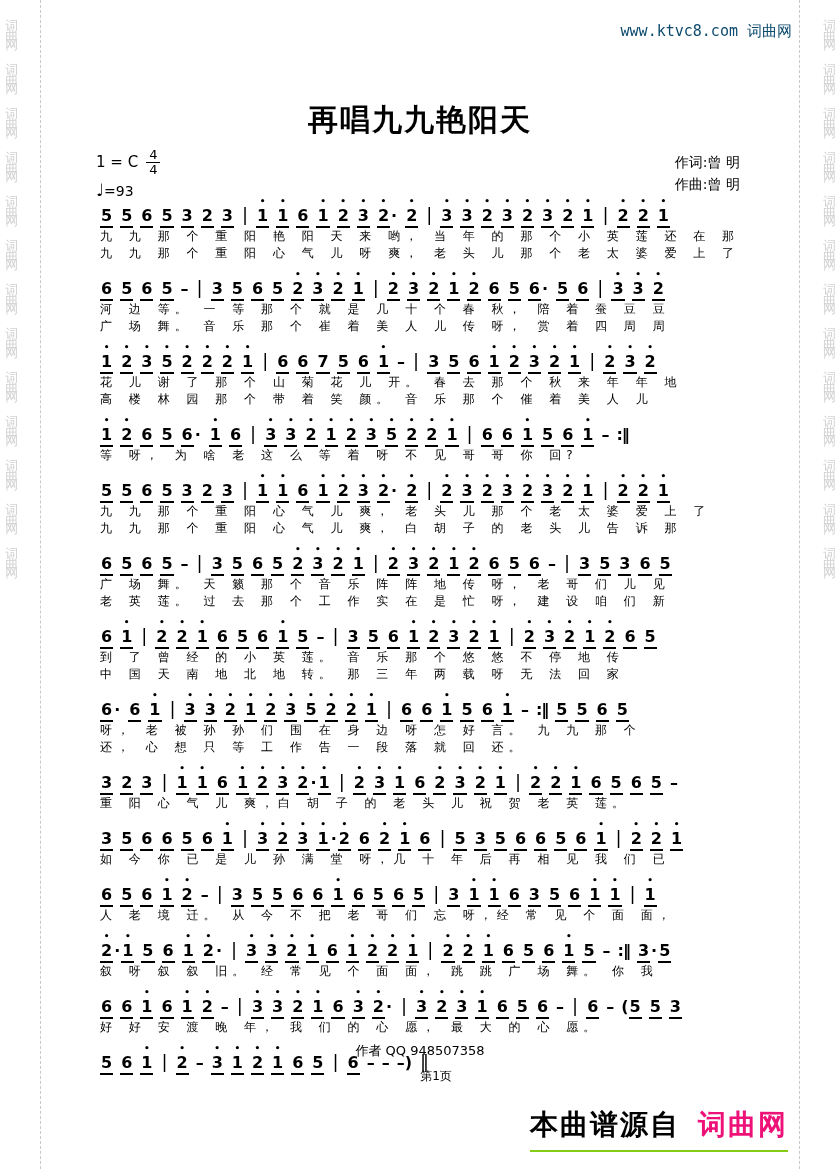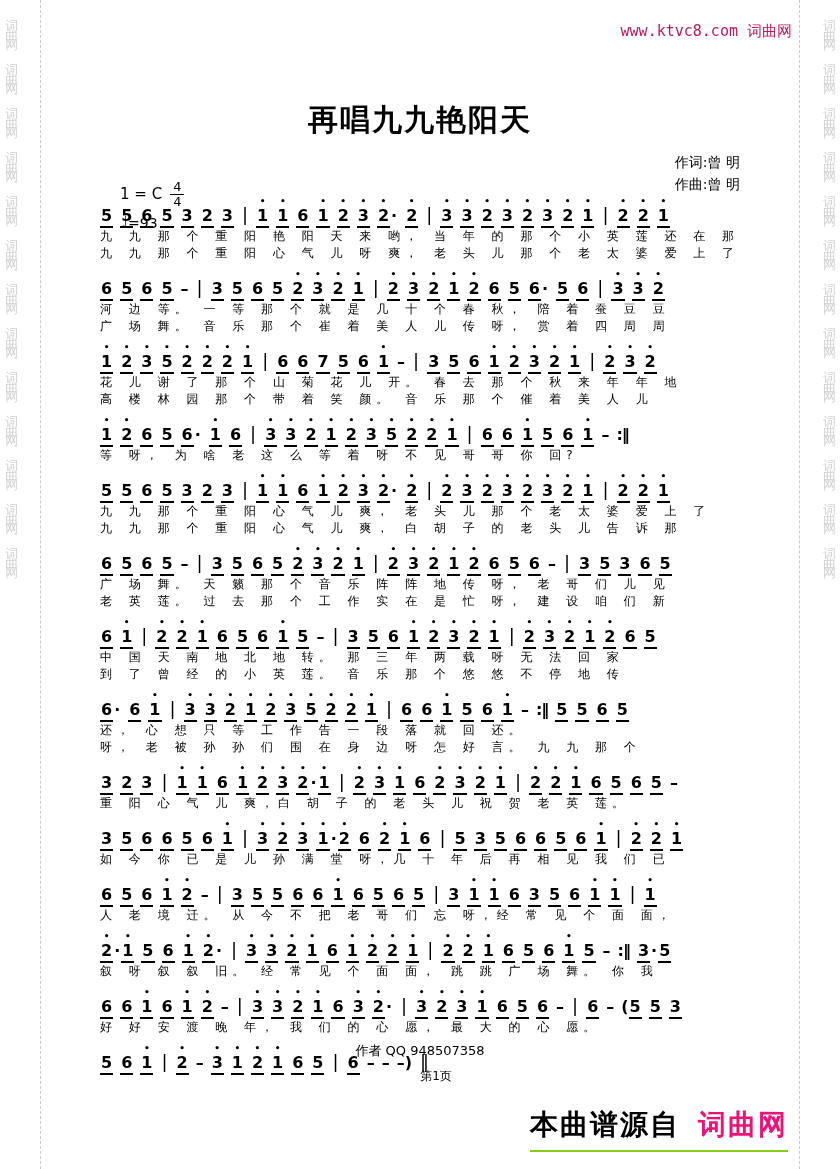--- a/index.html
+++ b/index.html
@@ -22,21 +22,21 @@
   .wm span{display:block;color:#d2d2d2;writing-mode:vertical-rl;letter-spacing:10px;}
   
   .site-header{
     position:absolute;top:22px;right:48px;color:#9b9b9b;
     font-family:"DejaVu Sans Mono","Liberation Mono",monospace;font-size:15px;
   }
   .title{
     position:absolute;top:100px;left:0;width:100%;text-align:center;
     font-size:30px;font-weight:bold;letter-spacing:2px;
   }
-  .keyblock{position:absolute;top:148px;left:120px;font-size:15px;margin-top:32px;}
+  .keyblock{position:absolute;top:148px;left:96px;font-size:15px;}
   .keyrow{display:flex;align-items:center;gap:8px;}
   .frac{display:inline-flex;flex-direction:column;align-items:center;font-size:13px;line-height:1.05;}
   .frac .top{border-bottom:1px solid #000;padding:0 3px;}
   .tempo{margin-top:4px;font-size:14px;}
   .tempo .note-glyph{font-size:17px;}
   .credits{position:absolute;top:152px;right:100px;text-align:right;font-size:14px;line-height:1.55;}
   
   .score{position:absolute;top:196px;left:100px;width:660px;z-index:2;}
   .system{margin-bottom:7px;}
   .notes{
@@ -98,21 +98,21 @@
       <span style="color: rgb(210, 210, 210);">词曲网</span>
       <span style="color: rgb(210, 210, 210);">词曲网</span>
       <span style="color: rgb(210, 210, 210);">词曲网</span>
       <span style="color: rgb(210, 210, 210);">词曲网</span>
       <span style="color: rgb(210, 210, 210);">词曲网</span>
       <span style="color: rgb(210, 210, 210);">词曲网</span>
       <span style="color: rgb(210, 210, 210);">词曲网</span>
     </div>
 </div>
 
-<div class="site-header" style="color: #be185d;">www.ktvc8.com 词曲网</div>
+<div class="site-header" style="color: #0c4a6e;">www.ktvc8.com 词曲网</div>
 <div class="title">再唱九九艳阳天</div>
 
 <div class="keyblock">
   <div class="keyrow">
     <span>1 = C</span>
     <span class="frac">
       <span class="top">4</span>
       <span>4</span>
     </span>
   </div>
@@ -151,27 +151,27 @@
       <div class="lyric">九 九 那 个 重  阳 心 气  儿  爽， 老 头 儿 那 个 老 太  婆 爱 上 了</div>
       <div class="lyric">九 九 那 个 重  阳 心 气  儿  爽， 白 胡 子 的  老 头  儿 告 诉 那</div>
     </div>
     <div class="system">
       <div class="notes"><span class="tok"><span class="dg">6</span></span><span class="tok"><span class="dg">5</span></span><span class="tok"><span class="dg">6</span></span><span class="tok"><span class="dg">5</span></span><span class="tok"><span class="dash">–</span></span><span class="tok"><span class="bar">|</span></span><span class="tok"><span class="dg">3</span></span><span class="tok"><span class="dg">5</span></span><span class="tok"><span class="dg">6</span></span><span class="tok"><span class="dg">5</span></span><span class="tok"><span class="dg">2<span class="hd">•</span></span></span><span class="tok"><span class="dg">3<span class="hd">•</span></span></span><span class="tok"><span class="dg">2<span class="hd">•</span></span></span><span class="tok"><span class="dg">1<span class="hd">•</span></span></span><span class="tok"><span class="bar">|</span></span><span class="tok"><span class="dg">2<span class="hd">•</span></span></span><span class="tok"><span class="dg">3<span class="hd">•</span></span></span><span class="tok"><span class="dg">2<span class="hd">•</span></span></span><span class="tok"><span class="dg">1<span class="hd">•</span></span></span><span class="tok"><span class="dg">2<span class="hd">•</span></span></span><span class="tok"><span class="dg">6</span></span><span class="tok"><span class="dg">5</span></span><span class="tok"><span class="dg">6</span></span><span class="tok"><span class="dash">–</span></span><span class="tok"><span class="bar">|</span></span><span class="tok"><span class="dg">3</span></span><span class="tok"><span class="dg">5</span></span><span class="tok"><span class="dg">3</span></span><span class="tok"><span class="dg">6</span></span><span class="tok"><span class="dg">5</span></span></div>
       <div class="lyric">广 场  舞。  天 籁 那 个 音  乐 阵 阵 地 传  呀，  老 哥 们 儿 见</div>
       <div class="lyric">老 英  莲。  过 去 那 个 工  作 实 在 是 忙  呀，  建 设 咱 们 新</div>
     </div>
     <div class="system">
       <div class="notes"><span class="tok"><span class="dg">6</span></span><span class="tok"><span class="dg">1<span class="hd">•</span></span></span><span class="tok"><span class="bar">|</span></span><span class="tok"><span class="dg">2<span class="hd">•</span></span></span><span class="tok"><span class="dg">2<span class="hd">•</span></span></span><span class="tok"><span class="dg">1<span class="hd">•</span></span></span><span class="tok"><span class="dg">6</span></span><span class="tok"><span class="dg">5</span></span><span class="tok"><span class="dg">6</span></span><span class="tok"><span class="dg">1<span class="hd">•</span></span></span><span class="tok"><span class="dg">5</span></span><span class="tok"><span class="dash">–</span></span><span class="tok"><span class="bar">|</span></span><span class="tok"><span class="dg">3</span></span><span class="tok"><span class="dg">5</span></span><span class="tok"><span class="dg">6</span></span><span class="tok"><span class="dg">1<span class="hd">•</span></span></span><span class="tok"><span class="dg">2<span class="hd">•</span></span></span><span class="tok"><span class="dg">3<span class="hd">•</span></span></span><span class="tok"><span class="dg">2<span class="hd">•</span></span></span><span class="tok"><span class="dg">1<span class="hd">•</span></span></span><span class="tok"><span class="bar">|</span></span><span class="tok"><span class="dg">2<span class="hd">•</span></span></span><span class="tok"><span class="dg">3<span class="hd">•</span></span></span><span class="tok"><span class="dg">2<span class="hd">•</span></span></span><span class="tok"><span class="dg">1<span class="hd">•</span></span></span><span class="tok"><span class="dg">2<span class="hd">•</span></span></span><span class="tok"><span class="dg">6</span></span><span class="tok"><span class="dg">5</span></span></div>
+      <div class="lyric">到 了  曾 经 的 小  英  莲。  音 乐 那 个 悠  悠 不 停 地 传</div>
       <div class="lyric">中 国  天 南 地 北  地  转。  那 三 年 两 载  呀 无 法 回 家</div>
-      <div class="lyric">到 了  曾 经 的 小  英  莲。  音 乐 那 个 悠  悠 不 停 地 传</div>
     </div>
     <div class="system">
       <div class="notes"><span class="tok"><span class="dg">6</span><span class="mid">·</span></span><span class="tok"><span class="dg">6</span></span><span class="tok"><span class="dg">1<span class="hd">•</span></span></span><span class="tok"><span class="bar">|</span></span><span class="tok"><span class="dg">3<span class="hd">•</span></span></span><span class="tok"><span class="dg">3<span class="hd">•</span></span></span><span class="tok"><span class="dg">2<span class="hd">•</span></span></span><span class="tok"><span class="dg">1<span class="hd">•</span></span></span><span class="tok"><span class="dg">2<span class="hd">•</span></span></span><span class="tok"><span class="dg">3<span class="hd">•</span></span></span><span class="tok"><span class="dg">5<span class="hd">•</span></span></span><span class="tok"><span class="dg">2<span class="hd">•</span></span></span><span class="tok"><span class="dg">2<span class="hd">•</span></span></span><span class="tok"><span class="dg">1<span class="hd">•</span></span></span><span class="tok"><span class="bar">|</span></span><span class="tok"><span class="dg">6</span></span><span class="tok"><span class="dg">6</span></span><span class="tok"><span class="dg">1<span class="hd">•</span></span></span><span class="tok"><span class="dg">5</span></span><span class="tok"><span class="dg">6</span></span><span class="tok"><span class="dg">1<span class="hd">•</span></span></span><span class="tok"><span class="dash">–</span></span><span class="rep tok">:‖</span><span class="tok"><span class="dg">5</span></span><span class="tok"><span class="dg">5</span></span><span class="tok"><span class="dg">6</span></span><span class="tok"><span class="dg">5</span></span></div>
+      <div class="lyric">呀， 老 被  孙 孙 们 围  在  身 边 呀  怎  好  言。  九 九 那 个</div>
       <div class="lyric">还， 心 想  只 等 工 作  告  一 段 落  就  回  还。</div>
-      <div class="lyric">呀， 老 被  孙 孙 们 围  在  身 边 呀  怎  好  言。  九 九 那 个</div>
     </div>
     <div class="system">
       <div class="notes"><span class="tok"><span class="dg">3</span></span><span class="tok"><span class="dg">2</span></span><span class="tok"><span class="dg">3</span></span><span class="tok"><span class="bar">|</span></span><span class="tok"><span class="dg">1<span class="hd">•</span></span></span><span class="tok"><span class="dg">1<span class="hd">•</span></span></span><span class="tok"><span class="dg">6</span></span><span class="tok"><span class="dg">1<span class="hd">•</span></span></span><span class="tok"><span class="dg">2<span class="hd">•</span></span></span><span class="tok"><span class="dg">3<span class="hd">•</span></span></span><span class="tok"><span class="dg">2<span class="hd">•</span></span><span class="mid">·</span><span class="dg">1<span class="hd">•</span></span></span><span class="tok"><span class="bar">|</span></span><span class="tok"><span class="dg">2<span class="hd">•</span></span></span><span class="tok"><span class="dg">3<span class="hd">•</span></span></span><span class="tok"><span class="dg">1<span class="hd">•</span></span></span><span class="tok"><span class="dg">6</span></span><span class="tok"><span class="dg">2<span class="hd">•</span></span></span><span class="tok"><span class="dg">3<span class="hd">•</span></span></span><span class="tok"><span class="dg">2<span class="hd">•</span></span></span><span class="tok"><span class="dg">1<span class="hd">•</span></span></span><span class="tok"><span class="bar">|</span></span><span class="tok"><span class="dg">2<span class="hd">•</span></span></span><span class="tok"><span class="dg">2<span class="hd">•</span></span></span><span class="tok"><span class="dg">1<span class="hd">•</span></span></span><span class="tok"><span class="dg">6</span></span><span class="tok"><span class="dg">5</span></span><span class="tok"><span class="dg">6</span></span><span class="tok"><span class="dg">5</span></span><span class="tok"><span class="dash">–</span></span></div>
       <div class="lyric">重  阳 心 气  儿  爽，白 胡 子 的  老 头  儿 祝 贺  老 英  莲。</div>
     </div>
     <div class="system">
       <div class="notes"><span class="tok"><span class="dg">3</span></span><span class="tok"><span class="dg">5</span></span><span class="tok"><span class="dg">6</span></span><span class="tok"><span class="dg">6</span></span><span class="tok"><span class="dg">5</span></span><span class="tok"><span class="dg">6</span></span><span class="tok"><span class="dg">1<span class="hd">•</span></span></span><span class="tok"><span class="bar">|</span></span><span class="tok"><span class="dg">3<span class="hd">•</span></span></span><span class="tok"><span class="dg">2<span class="hd">•</span></span></span><span class="tok"><span class="dg">3<span class="hd">•</span></span></span><span class="tok"><span class="dg">1<span class="hd">•</span></span><span class="mid">·</span><span class="dg">2<span class="hd">•</span></span></span><span class="tok"><span class="dg">6</span></span><span class="tok"><span class="dg">2<span class="hd">•</span></span></span><span class="tok"><span class="dg">1<span class="hd">•</span></span></span><span class="tok"><span class="dg">6</span></span><span class="tok"><span class="bar">|</span></span><span class="tok"><span class="dg">5</span></span><span class="tok"><span class="dg">3</span></span><span class="tok"><span class="dg">5</span></span><span class="tok"><span class="dg">6</span></span><span class="tok"><span class="dg">6</span></span><span class="tok"><span class="dg">5</span></span><span class="tok"><span class="dg">6</span></span><span class="tok"><span class="dg">1<span class="hd">•</span></span></span><span class="tok"><span class="bar">|</span></span><span class="tok"><span class="dg">2<span class="hd">•</span></span></span><span class="tok"><span class="dg">2<span class="hd">•</span></span></span><span class="tok"><span class="dg">1<span class="hd">•</span></span></span></div>
       <div class="lyric">如 今 你 已  是 儿 孙  满  堂  呀，几 十 年 后 再 相  见 我 们 已</div>
     </div>
     <div class="system">

